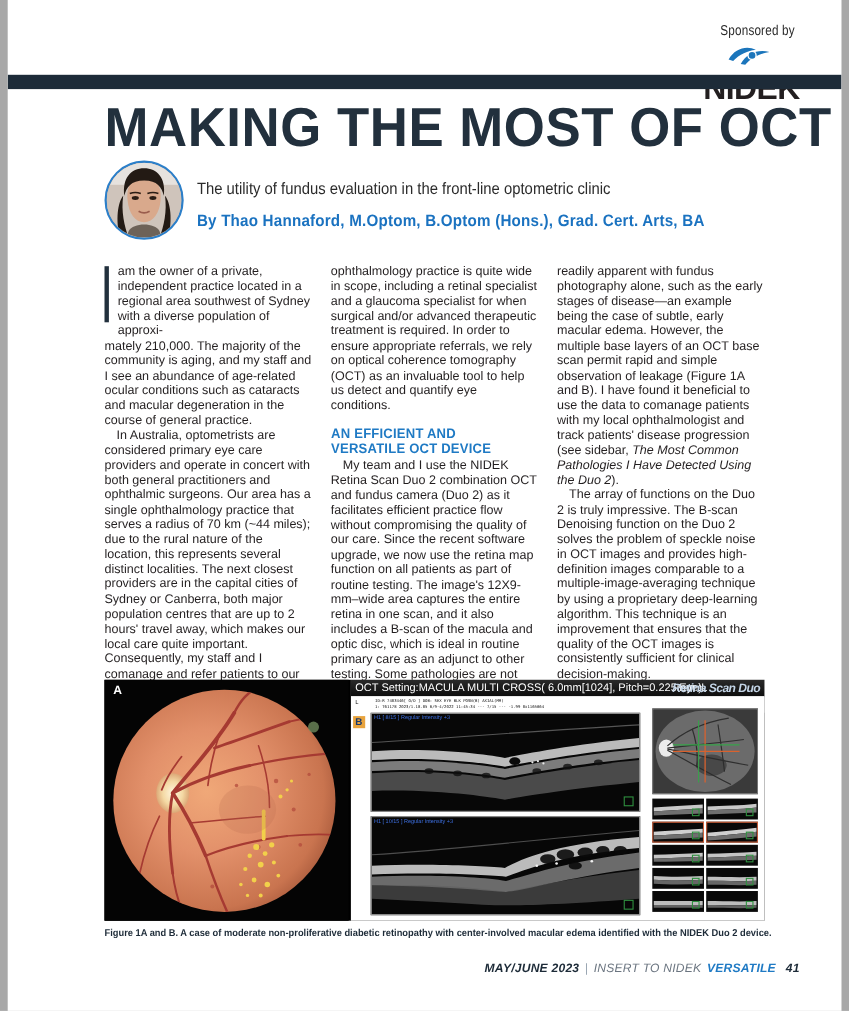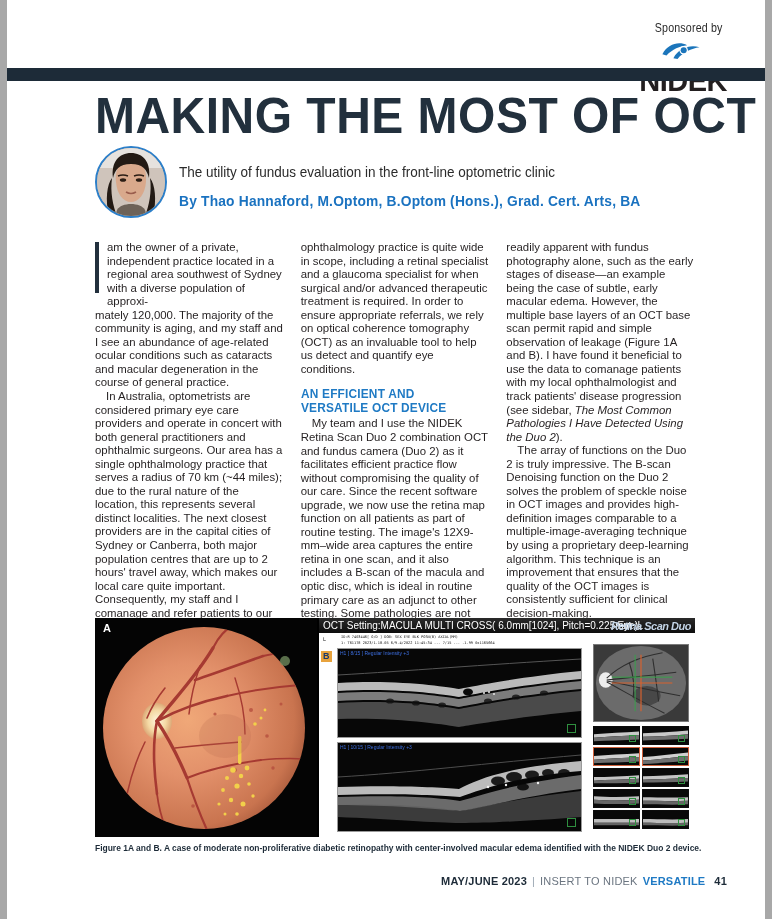--- a/index.html
+++ b/index.html
@@ -124,21 +124,21 @@
   .caption{
     position:absolute;left:88px;top:843px;width:600px;
     font-family:"Liberation Sans Narrow","Liberation Sans",sans-serif;
     font-weight:bold;font-size:9px;line-height:11px;color:#1d2b38;
     transform:scaleX(.94);transform-origin:left top;white-space:nowrap;
   }
   .footer{
     position:absolute;right:38px;top:875px;
     font-family:"Liberation Sans Narrow","Liberation Sans",sans-serif;
     font-weight:bold;font-size:11px;color:#1d2b38;letter-spacing:.2px;
-    display:flex;align-items:baseline;gap:5px;white-space:nowrap;
+    display:flex;align-items:baseline;gap:5px;white-space:nowrap;font-style:italic;
   }
   .footer .sep{color:#9aa6b2;font-weight:normal;}
   .footer .insert{color:#6b7580;font-weight:normal;}
   .footer .opt{color:#1f7ac4;}
   .footer .pg{color:#1d2b38;margin-left:4px;}
 </style>
 </head>
 <body>
 
 <div class="page">
@@ -178,21 +178,21 @@
   </div>
   <div class="subtitle">The utility of fundus evaluation in the front-line optometric clinic</div>
   <div class="byline">By Thao Hannaford, M.Optom, B.Optom (Hons.), Grad. Cert. Arts, BA</div>
 
   <div class="cols">
 
     <div class="col">
       <div class="dropcap-wrap">
         <div class="dropcap"></div>
         <p class="dropcap-text"><span>am the owner of a private, indepen­dent practice located in a regional area southwest of Sydney with a diverse population of approxi-</span></p>
-        <p class="rest"><span>mately 120,000. The majority of the community is aging, and my staff and I see an abundance of age-related ocular conditions such as cataracts and macular degeneration in the course of general practice.</span></p>
+        <p class="rest"><span>mately 210,000. The majority of the community is aging, and my staff and I see an abundance of age-related ocular conditions such as cataracts and macular degeneration in the course of general practice.</span></p>
       </div>
       <p class="ind"><span>In Australia, optometrists are considered primary eye care providers and operate in concert with both general practitioners and ophthalmic surgeons. Our area has a single ophthalmology practice that serves a radius of 70 km (~44 miles); due to the rural nature of the location, this represents several distinct localities. The next closest providers are in the capital cities of Sydney or Canberra, both major population centres that are up to 2 hours' travel away, which makes our local care quite important. Consequently, my staff and I comanage and refer patients to our local ophthalmology practice. The</span></p>
     </div>
 
     <div class="col">
       <p><span>ophthalmology practice is quite wide in scope, including a retinal specialist and a glaucoma specialist for when surgical and/or advanced therapeutic treatment is required. In order to ensure appropriate referrals, we rely on optical coherence tomography (OCT) as an invaluable tool to help us detect and quantify eye conditions.</span></p>
       <h2 class="sec">AN EFFICIENT AND VERSATILE OCT DEVICE</h2>
       <p class="ind"><span>My team and I use the NIDEK Retina Scan Duo 2 combination OCT and fundus camera (Duo 2) as it facilitates efficient practice flow without compromising the quality of our care. Since the recent software upgrade, we now use the retina map function on all patients as part of routine testing. The image's 12X9-mm–wide area captures the entire retina in one scan, and it also includes a B-scan of the macula and optic disc, which is ideal in routine primary care as an adjunct to other testing. Some pathologies are not</span></p>
     </div>
 

